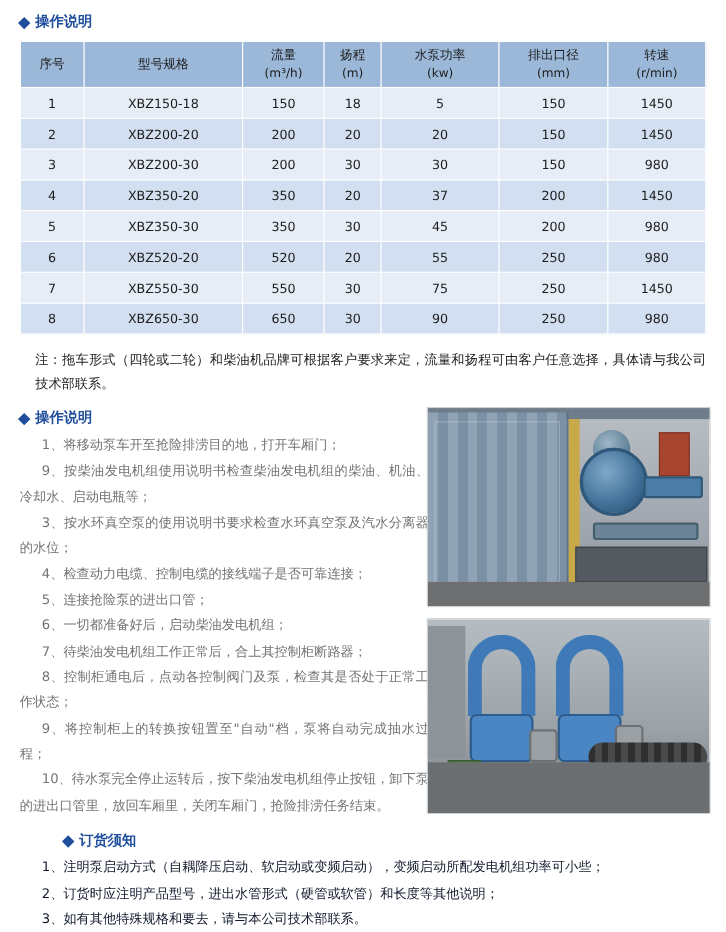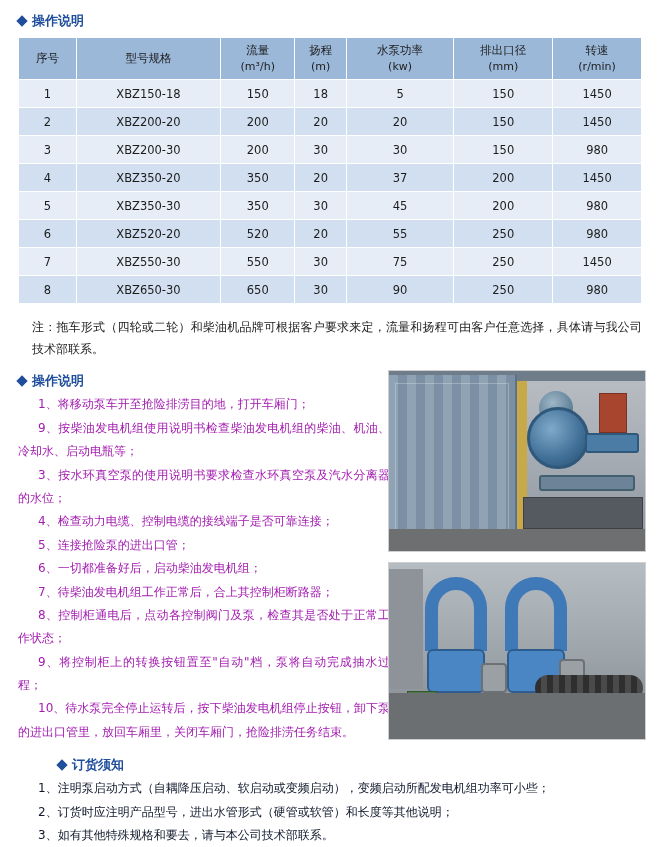--- a/index.html
+++ b/index.html
@@ -82,21 +82,21 @@
     text-indent: 0;
   }
 
   
   .ops-head { margin: 14px 4px 0 18px; }
   .ops-list {
     width: 372px;
     margin: 6px 0 0 18px;
     font-size: 12px;
     line-height: 1.95;
-    color: #a21caf;
+    color: #737373;
     text-align: justify;
   }
   .ops-list p { margin: 0 0 0 0; text-indent: 20px; }
 
   
   .photos {
     position: absolute;
     right: 14px;
     top: 356px;
     width: 258px;

